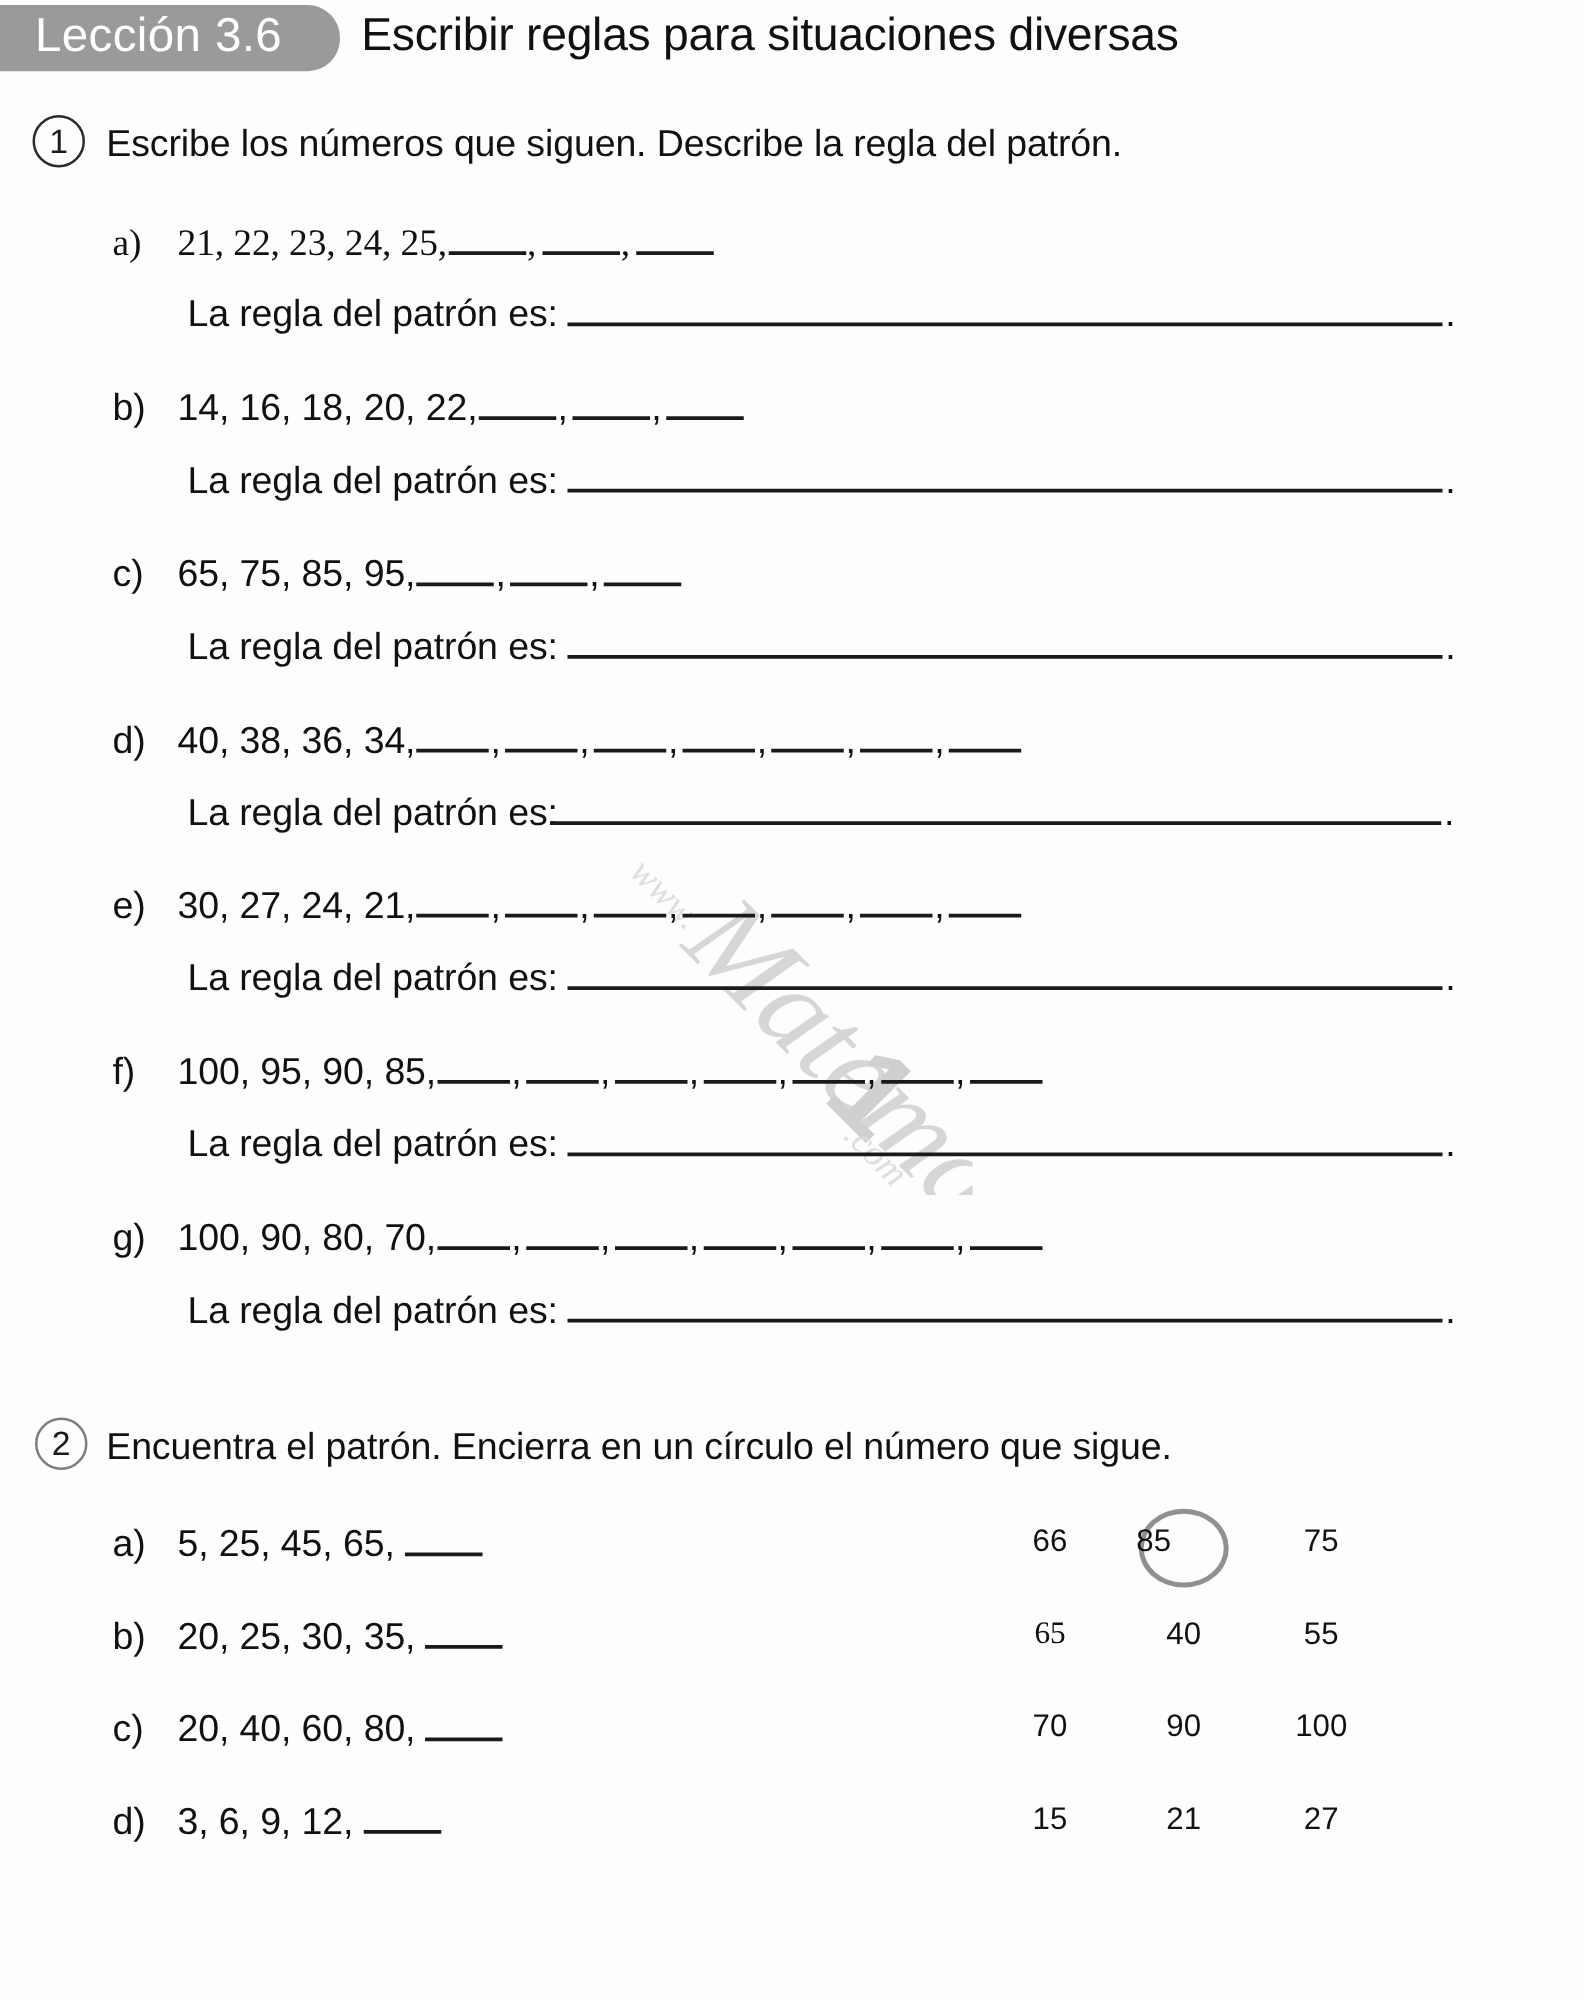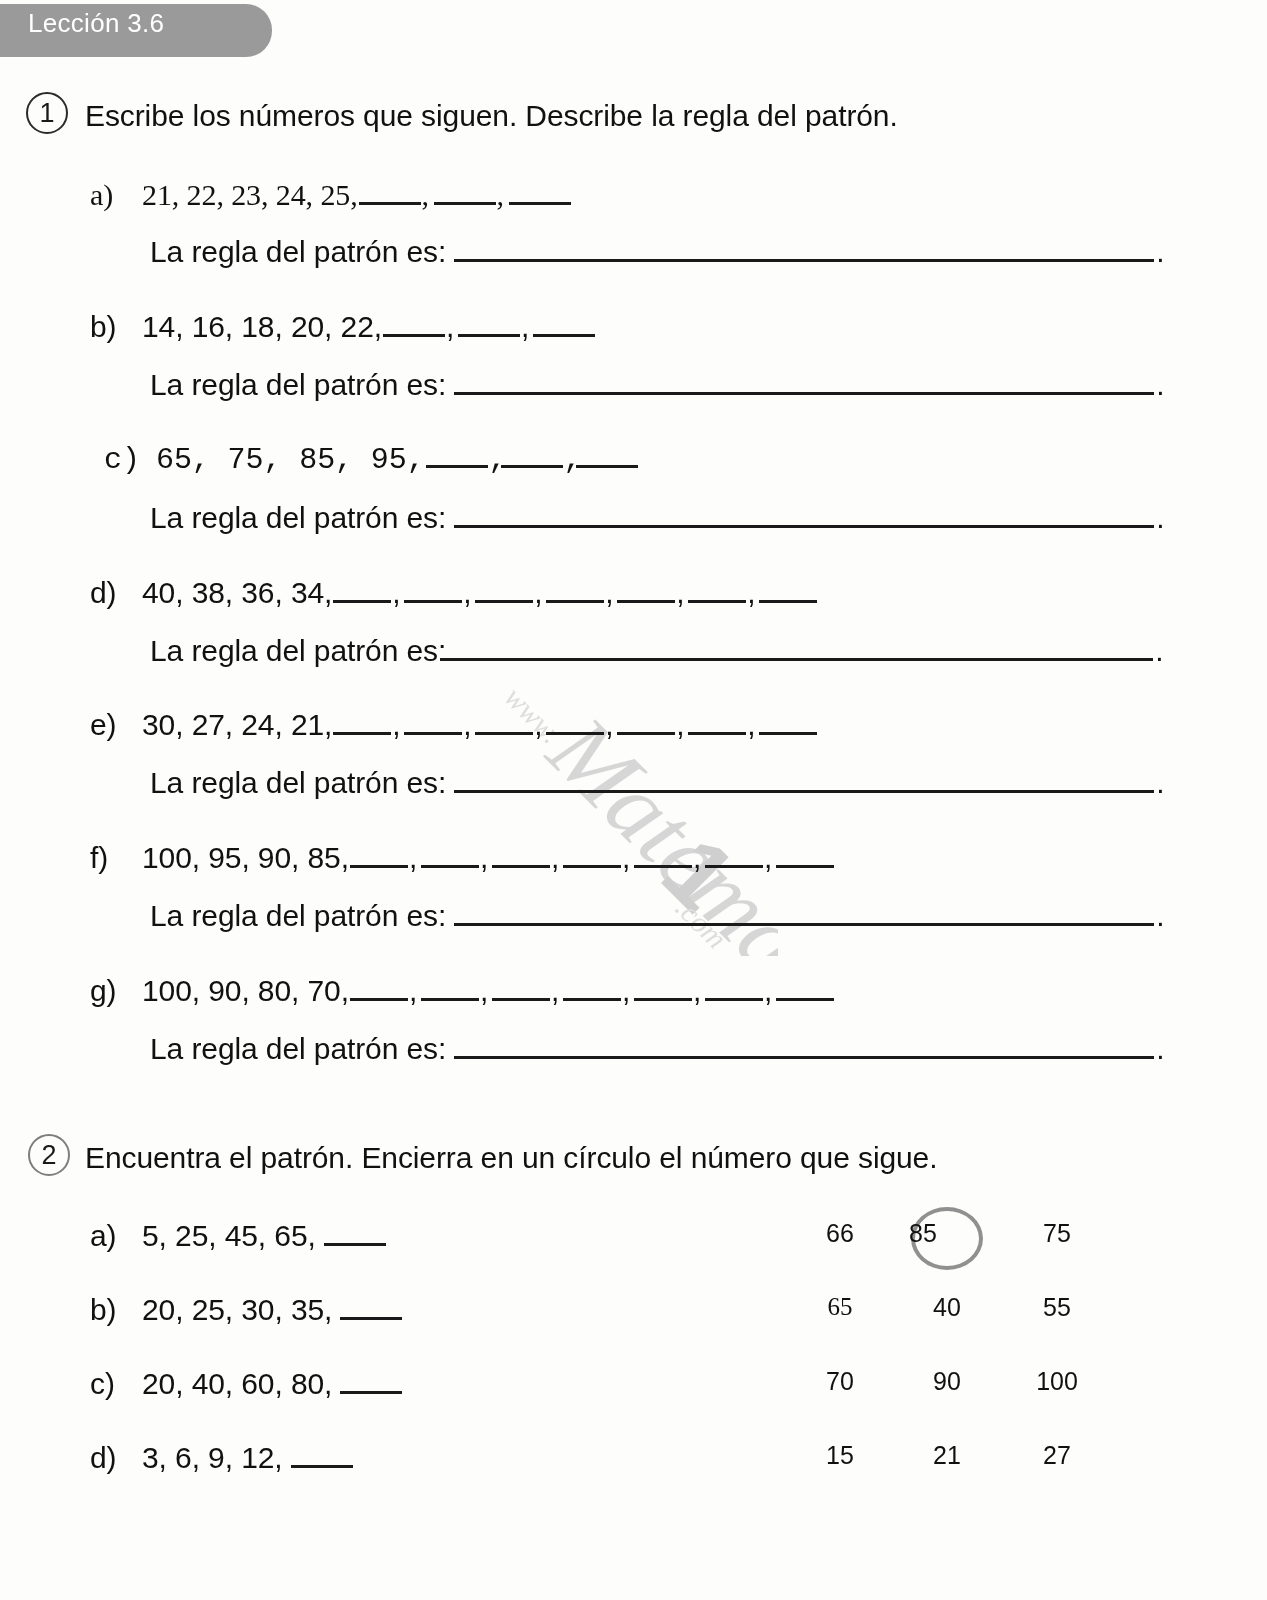--- a/index.html
+++ b/index.html
@@ -33,21 +33,21 @@
     width: 272px;
     height: 53px;
     background: #9a9a9a;
     border-radius: 0 26px 26px 0;
     box-sizing: border-box;
   }
   .lesson-badge-label {
     position: absolute;
     left: 28px;
     top: 8px;
-    font-size: 26px;
+    font-size: 38px;
     color: #ffffff;
     letter-spacing: 0.3px;
     white-space: nowrap;
   }
   .header-title {
     position: absolute;
     left: 289px;
     top: 7px;
     font-size: 37px;
     color: #111111;
@@ -173,20 +173,21 @@
   }
 </style>
 </head>
 <body>
 
 <div id="page">
 
   <div class="header">
     <div class="lesson-badge"></div>
     <div class="lesson-badge-label">Lección 3.6</div>
+    <div class="header-title">Escribir reglas para situaciones diversas</div>
   </div>
 
   <div class="watermark">
     <svg width="330" height="330" viewBox="0 0 330 330" xmlns="http://www.w3.org/2000/svg">
       <g transform="rotate(45 165 165)">
         <text x="22" y="178" font-family="Liberation Serif, serif" font-style="italic" font-size="30" fill="#dedede">www.</text>
         <text x="92" y="190" font-family="Liberation Serif, serif" font-style="italic" font-size="96" fill="#d6d6d6">Matematica</text>
         <text x="258" y="196" font-family="Liberation Sans, sans-serif" font-size="96" font-weight="bold" fill="#cfcfcf">1</text>
         <text x="292" y="206" font-family="Liberation Serif, serif" font-style="italic" font-size="30" fill="#dedede">.com</text>
       </g>
@@ -196,21 +197,21 @@
   <div class="exercise" style="left:0;top:0;">
     <div class="ex-marker" style="left:26px;top:92px;">1</div>
     <div class="ex-prompt" style="left:85px;top:99px;">Escribe los números que siguen. Describe la regla del patrón.</div>
   </div>
 
   <div id="ex1-parts">
       <div class="part-row" style="left: 90px; top: 178px; font-family: Liberation Serif, serif;"><span class="part-letter">a)</span><span class="seq">21, 22, 23, 24, 25,</span><span class="blank w1"></span><span class="comma">,</span><span class="blank w1"></span><span class="comma">,</span><span class="blank w1"></span></div>
       <div class="rule-row" style="left: 150px; top: 235px;"><span class="rule-label">La regla del patrón es:</span><span class="rule-line" style="width: 700px; margin-left: 8px;"></span><span class="rule-dot">.</span></div>
       <div class="part-row" style="left: 90px; top: 310px;"><span class="part-letter">b)</span><span class="seq">14, 16, 18, 20, 22,</span><span class="blank w1"></span><span class="comma">,</span><span class="blank w1"></span><span class="comma">,</span><span class="blank w1"></span></div>
       <div class="rule-row" style="left: 150px; top: 368px;"><span class="rule-label">La regla del patrón es:</span><span class="rule-line" style="width: 700px; margin-left: 8px;"></span><span class="rule-dot">.</span></div>
-      <div class="part-row" style="left: 104px; top: 443px; font-family: Liberation Mono, monospace;"><span class="part-letter">c)</span><span class="seq">65, 75, 85, 95,</span><span class="blank w1"></span><span class="comma">,</span><span class="blank w1"></span><span class="comma">,</span><span class="blank w1"></span></div>
+      <div class="part-row" style="left: 90px; top: 443px;"><span class="part-letter">c)</span><span class="seq">65, 75, 85, 95,</span><span class="blank w1"></span><span class="comma">,</span><span class="blank w1"></span><span class="comma">,</span><span class="blank w1"></span></div>
       <div class="rule-row" style="left: 150px; top: 501px;"><span class="rule-label">La regla del patrón es:</span><span class="rule-line" style="width: 700px; margin-left: 8px;"></span><span class="rule-dot">.</span></div>
       <div class="part-row" style="left: 90px; top: 576px;"><span class="part-letter">d)</span><span class="seq">40, 38, 36, 34,</span><span class="blank w2"></span><span class="comma">,</span><span class="blank w2"></span><span class="comma">,</span><span class="blank w2"></span><span class="comma">,</span><span class="blank w2"></span><span class="comma">,</span><span class="blank w2"></span><span class="comma">,</span><span class="blank w2"></span><span class="comma">,</span><span class="blank w2"></span></div>
       <div class="rule-row" style="left: 150px; top: 634px;"><span class="rule-label">La regla del patrón es:</span><span class="rule-line" style="width: 713px; margin-left: -6px;"></span><span class="rule-dot">.</span></div>
       <div class="part-row" style="left: 90px; top: 708px;"><span class="part-letter">e)</span><span class="seq">30, 27, 24, 21,</span><span class="blank w2"></span><span class="comma">,</span><span class="blank w2"></span><span class="comma">,</span><span class="blank w2"></span><span class="comma">,</span><span class="blank w2"></span><span class="comma">,</span><span class="blank w2"></span><span class="comma">,</span><span class="blank w2"></span><span class="comma">,</span><span class="blank w2"></span></div>
       <div class="rule-row" style="left: 150px; top: 766px;"><span class="rule-label">La regla del patrón es:</span><span class="rule-line" style="width: 700px; margin-left: 8px;"></span><span class="rule-dot">.</span></div>
       <div class="part-row" style="left: 90px; top: 841px;"><span class="part-letter">f)</span><span class="seq">100, 95, 90, 85,</span><span class="blank w2"></span><span class="comma">,</span><span class="blank w2"></span><span class="comma">,</span><span class="blank w2"></span><span class="comma">,</span><span class="blank w2"></span><span class="comma">,</span><span class="blank w2"></span><span class="comma">,</span><span class="blank w2"></span><span class="comma">,</span><span class="blank w2"></span></div>
       <div class="rule-row" style="left: 150px; top: 899px;"><span class="rule-label">La regla del patrón es:</span><span class="rule-line" style="width: 700px; margin-left: 8px;"></span><span class="rule-dot">.</span></div>
       <div class="part-row" style="left: 90px; top: 974px;"><span class="part-letter">g)</span><span class="seq">100, 90, 80, 70,</span><span class="blank w2"></span><span class="comma">,</span><span class="blank w2"></span><span class="comma">,</span><span class="blank w2"></span><span class="comma">,</span><span class="blank w2"></span><span class="comma">,</span><span class="blank w2"></span><span class="comma">,</span><span class="blank w2"></span><span class="comma">,</span><span class="blank w2"></span></div>
       <div class="rule-row" style="left: 150px; top: 1032px;"><span class="rule-label">La regla del patrón es:</span><span class="rule-line" style="width: 700px; margin-left: 8px;"></span><span class="rule-dot">.</span></div>
     </div>

